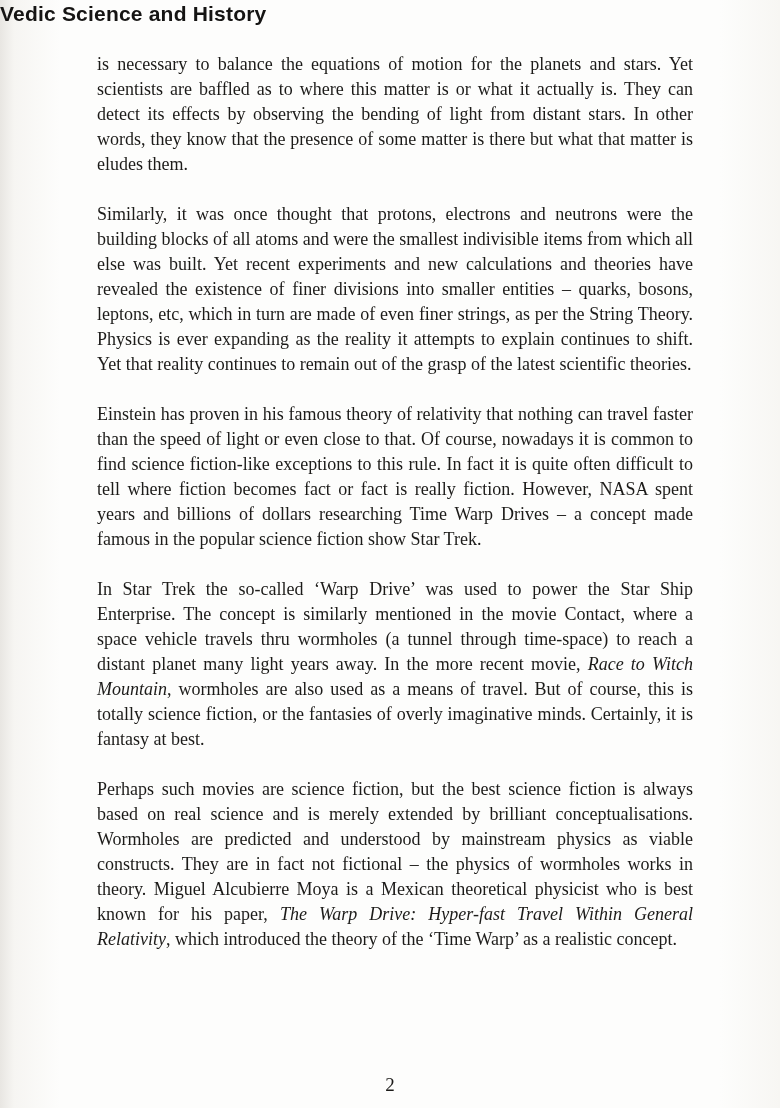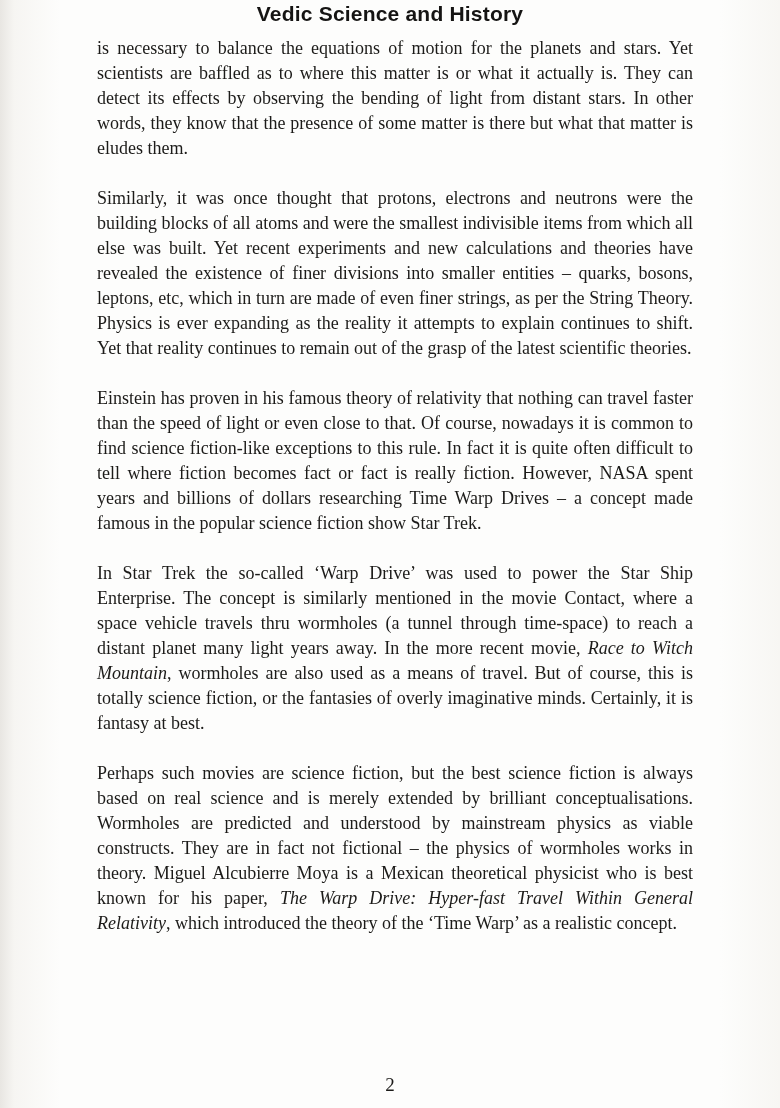--- a/index.html
+++ b/index.html
@@ -14,30 +14,29 @@
       linear-gradient(90deg, #e8e6e2 0px, #f6f5f2 14px, #fdfdfc 60px, #fdfdfc 720px, #f7f6f3 780px);
     font-family: "Liberation Serif", "DejaVu Serif", serif;
     color: #1c1b19;
     overflow: hidden;
   }
   .page-title {
     position: absolute;
     top: 2px;
     left: 0;
     width: 780px;
-    text-align: center;
     font-family: "Liberation Sans", "DejaVu Sans", sans-serif;
     font-size: 21px;
     font-weight: 600;
     letter-spacing: 0.2px;
     color: #151413;
   }
   .page-body {
     position: absolute;
-    top: 36px;
+    top: 52px;
     left: 97px;
     width: 596px;
   }
   .para {
     margin: 0 0 25px 0;
     font-size: 18px;
     line-height: 25px;
     text-align: justify;
     text-justify: inter-word;
     color: #1c1b19;

